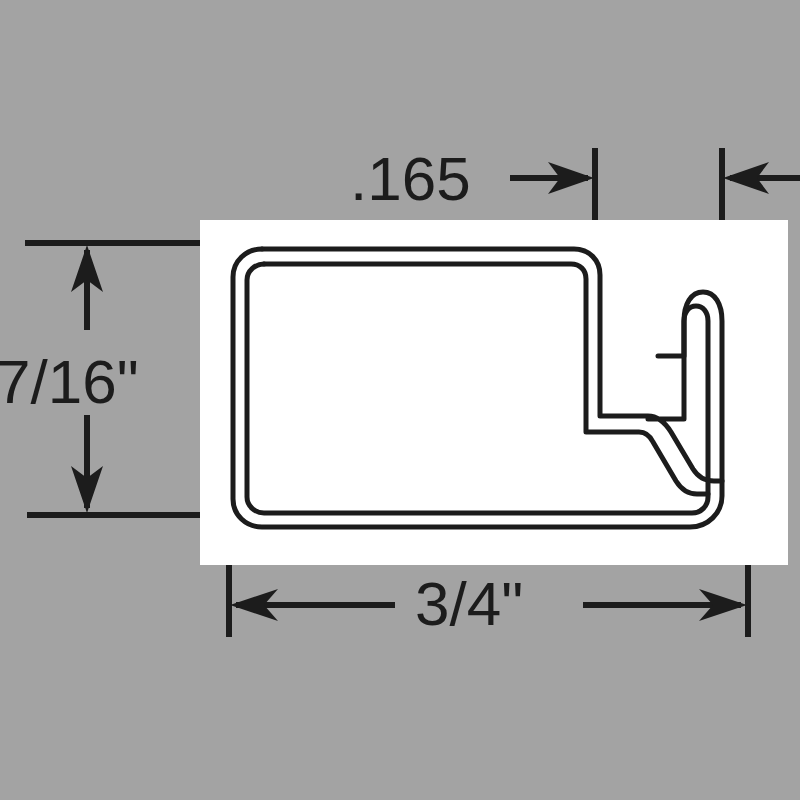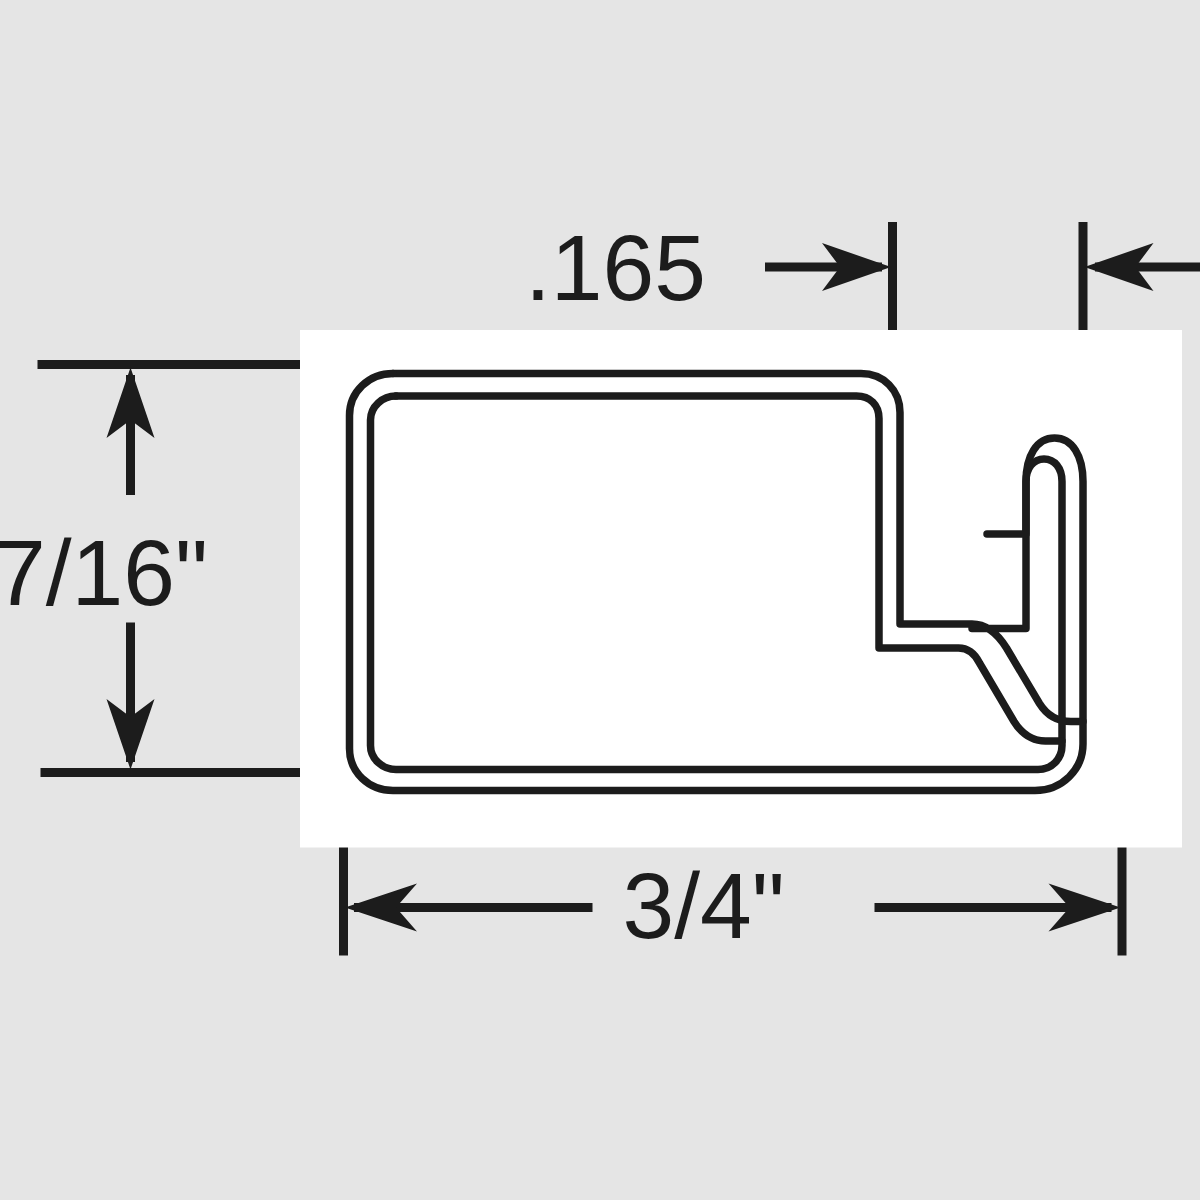--- a/index.html
+++ b/index.html
@@ -4,21 +4,21 @@
 <style>
   html, body {
     margin: 0;
     padding: 0;
     background: #ffffff;
   }
   #drawing-root {
     position: relative;
     width: 800px;
     height: 800px;
-    background: #e5e5e5;
+    background: #a3a3a3;
     font-family: "Liberation Sans", sans-serif;
     overflow: hidden;
   }
   #drawing-svg {
     position: absolute;
     top: 0;
     left: 0;
     width: 800px;
     height: 800px;
     display: block;

